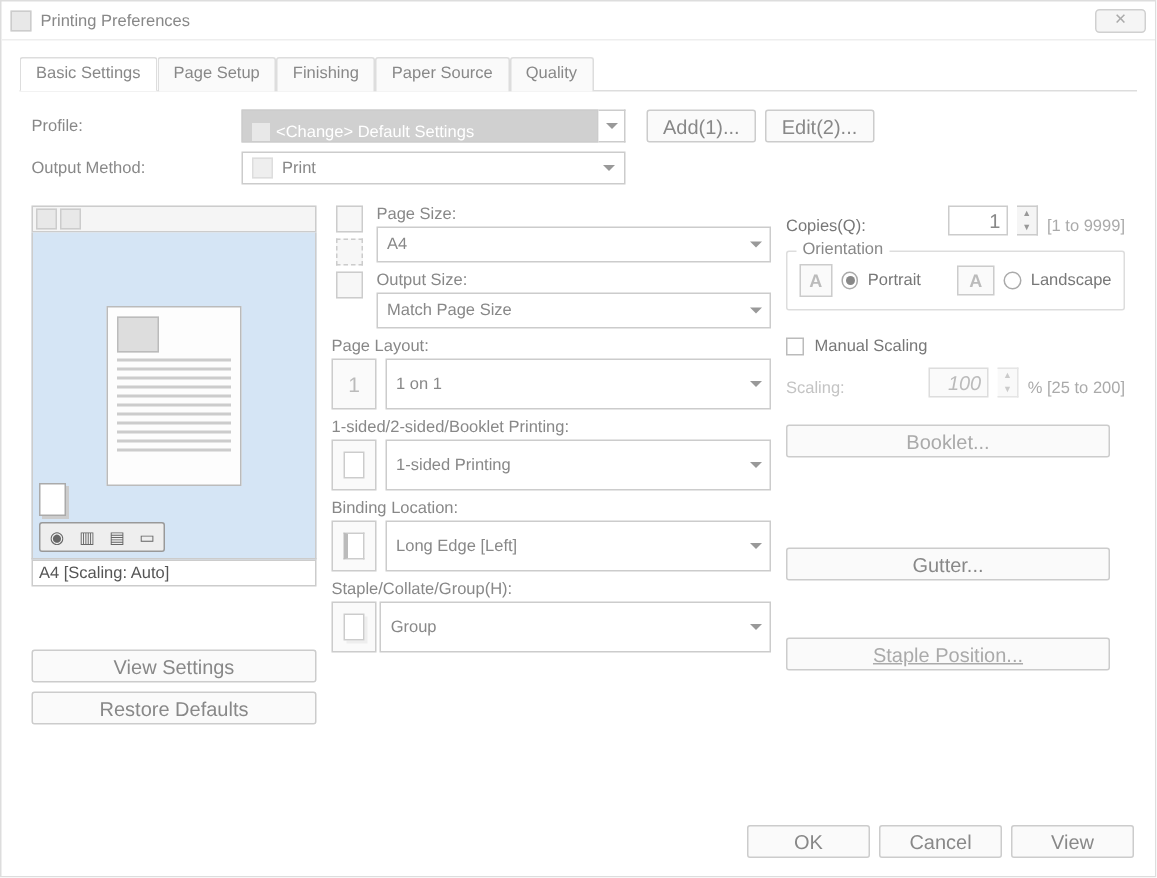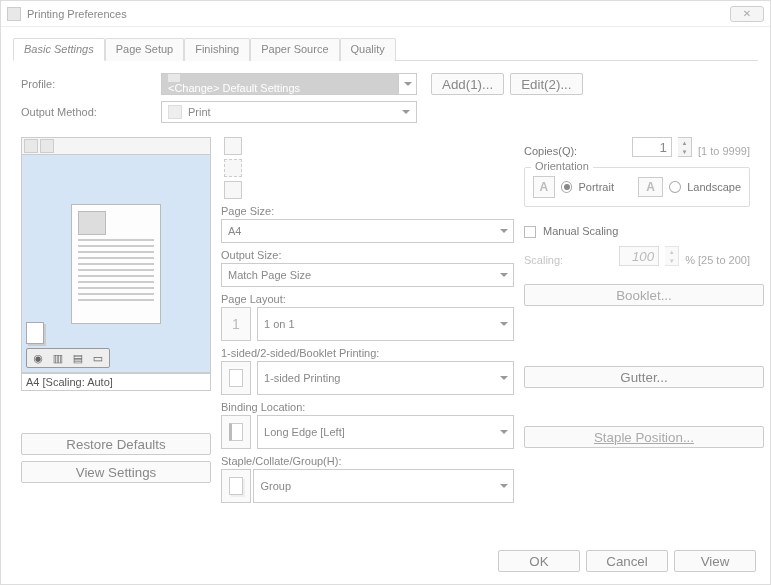--- a/index.html
+++ b/index.html
@@ -55,42 +55,40 @@
   background: #fafafa;
   color: #888;
   margin-right: 0px;
   position: relative;
   top: 1px;
   border-radius: 2px 2px 0 0;
 }
 .tab.active {
   background: #fff;
   border-bottom: 1px solid #fff;
-  font-style: italic;
 }
 .content {
   padding: 12px 20px;
 }
 .row {
   display: flex;
   align-items: center;
   margin-bottom: 6px;
 }
 .lbl { width: 140px; color: #888; }
 .profile-dd {
   display: inline-flex;
-  align-items: flex-start;
+  align-items: flex-end;
   width: 238px;
   height: 22px;
   border: 1px solid #ccc;
   background: #d0d0d0;
   color: #fff;
   padding: 0 6px;
   font-size: 11px;
-  flex-direction: column;
 }
 .profile-dd .pencil-icon { width: 12px; height: 12px; margin-right: 4px; background:#e8e8e8; display:inline-block; }
 .dd-caret {
   width: 18px; height: 22px;
   border: 1px solid #ccc;
   border-left: none;
   display: inline-flex;
   align-items: center;
   justify-content: center;
   background: #fff;
@@ -183,21 +181,21 @@
   display: flex;
   align-items: center;
   height: 24px;
   border: 1px solid #ccc;
   background: #fff;
   color: #888;
   width: 100%;
 }
 .dd .dd-text { flex:1; padding: 0 6px; }
 .dd .dd-arrow { width: 18px; display:flex; align-items:center; justify-content:center; }
-.mid-section { margin-bottom: 6px; flex-direction: column; }
+.mid-section { margin-bottom: 6px; }
 .side-icon-col { display:flex; flex-direction:column; align-items:center; width:24px; gap:4px;}
 .side-icon { width:18px;height:18px;border:1px solid #ccc;background:#f7f7f7;}
 .page-size-wrap { display:flex; gap:6px; }
 .page-size-fields { flex:1; }
 .right-top { display:flex; align-items:flex-end; gap:6px; }
 .copies-input {
   width: 40px; height: 20px;
   border: 1px solid #ccc;
   text-align: right;
   padding: 0 4px;
@@ -232,21 +230,21 @@
 .scaling-input { width:40px;height:20px;border:1px solid #ddd;text-align:right;padding:0 4px;color:#bbb;background:#fafafa;font-style:italic;}
 .bottom-buttons {
   position: absolute;
   right: 14px;
   bottom: 12px;
   display: flex;
   gap: 6px;
 }
 .left-bottom-btns { margin-top: 10px; display:flex; flex-direction:column; gap:6px; }
 .left-bottom-btns .btn { width: 190px; }
-.right-btn { width: 240px; height:22px; border:1px solid #ccc; background:#fafafa; color:#aaa; border-radius:2px; }
+.right-btn { width: 216px; height:22px; border:1px solid #ccc; background:#fafafa; color:#aaa; border-radius:2px; }
 .right-btn.enabled { color:#888; }
 </style>
 </head>
 <body>
 
 <div class="window">
 
   <div class="titlebar">
     <span class="icon"></span>
     <span class="title">Printing Preferences</span>
@@ -317,22 +315,22 @@
                 <span class="ti">▥</span>
                 <span class="ti">▤</span>
                 <span class="ti">▭</span>
               </div>
             </div>
           </div>
         </div>
         <div class="badge-row">A4 [Scaling: Auto]</div>
 
         <div class="left-bottom-btns" style="margin-top:42px;">
+          <button class="btn">View Settings</button>
           <button class="btn">Restore Defaults</button>
-          <button class="btn">View Settings</button>
         </div>
       </div>
 
       <div class="mid-col">
 
         <div class="page-size-wrap mid-section">
           <div class="side-icon-col">
             <span class="side-icon"></span>
             <span class="side-icon" style="border-style:dashed;"></span>
             <span class="side-icon"></span>

